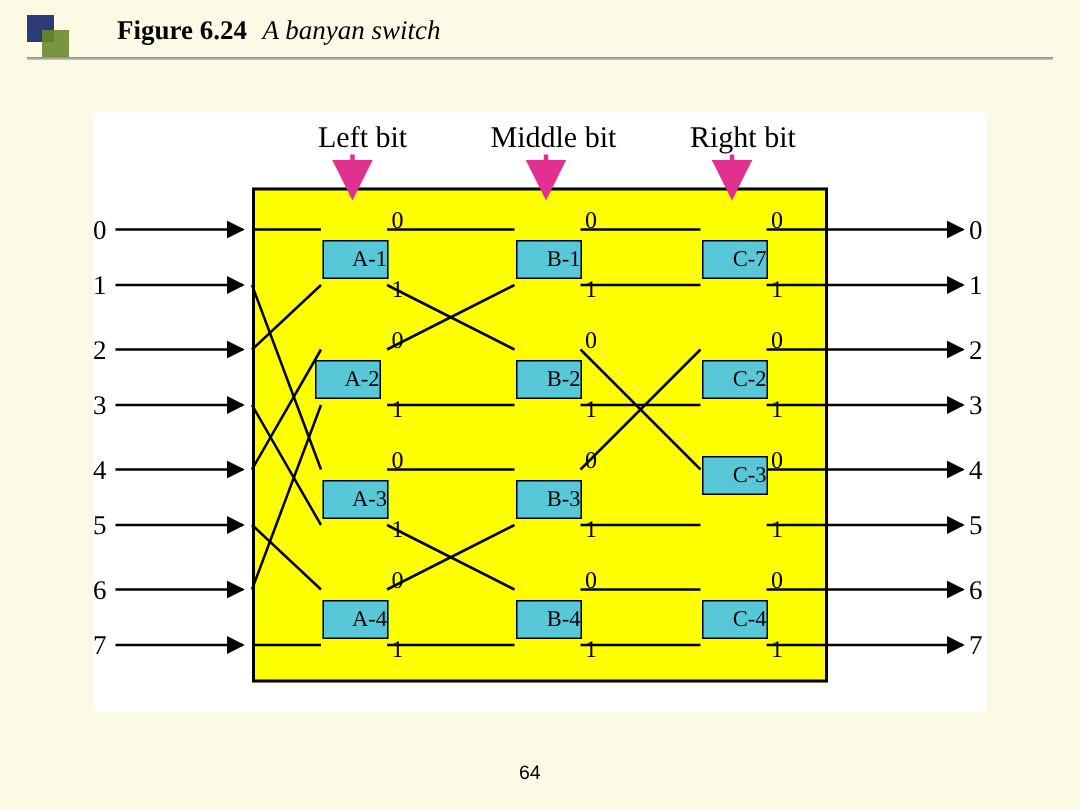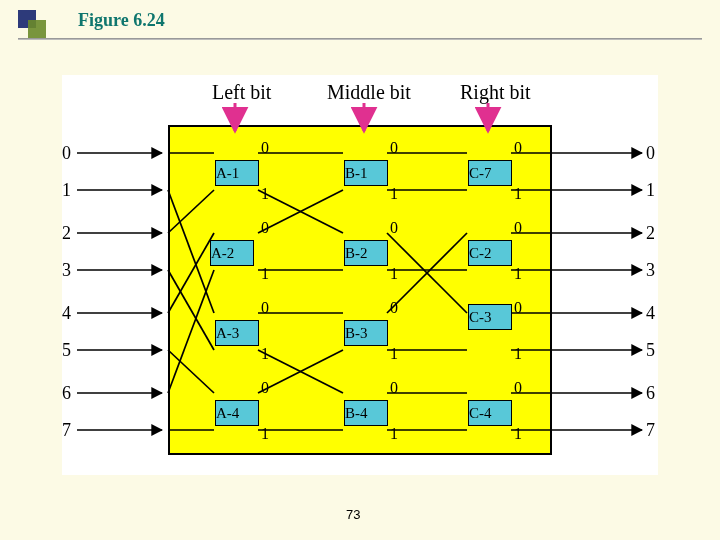--- a/index.html
+++ b/index.html
@@ -1,42 +1,43 @@
 <!DOCTYPE html>
 <html><head>
 <meta charset="utf-8">
 <style>
   html,body{margin:0;padding:0;width:720px;height:540px;background:#fcfae5;font-family:"Times New Roman",serif;overflow:hidden}
   .page{position:relative;width:720px;height:540px}
   .bullet-deco{position:absolute;left:18px;top:10px;width:30px;height:30px}
   .bullet-deco .sq{position:absolute;width:18px;height:18px}
   .bullet-deco .sq1{left:0;top:0;background:#2d3a7a}
   .bullet-deco .sq2{left:10px;top:10px;background:#6a8a2a;opacity:.9}
-  .fig-label{position:absolute;left:78px;top:10px;font-weight:bold;font-size:18px;color:#0f766e}
+  .fig-label{position:absolute;left:78px;top:10px;font-weight:bold;font-size:18px;color:#000000}
   .fig-title{position:absolute;left:175px;top:10px;font-style:italic;font-size:18px;color:#000}
   .hr{position:absolute;left:18px;top:38px;width:684px;height:2px;background:linear-gradient(#888,#ccc)}
   .footer-left{position:absolute;left:36px;bottom:18px;font-family:Arial,Helvetica,sans-serif;font-size:13px;color:#000}
   .footer-page{position:absolute;left:346px;bottom:18px;font-family:Arial,Helvetica,sans-serif;font-size:13px;color:#000}
   .diagram{position:absolute;left:62px;top:75px;width:596px;height:400px;background:#fff}
   .yellow-box{position:absolute;left:106px;top:50px;width:380px;height:326px;background:#ffff00;border:2px solid #000}
   .heading{position:absolute;top:6px;font-size:20px;color:#000;font-family:"Times New Roman",serif}
-  .node{position:absolute;width:42px;height:24px;background:#58c8d8;border:1px solid #000;font-size:15px;text-align:left;line-height:24px;font-family:"Times New Roman",serif}
+  .node{position:absolute;width:42px;height:24px;background:#58c8d8;border:1px solid #000;font-size:15px;text-align:right;line-height:24px;font-family:"Times New Roman",serif}
   .port-lbl{position:absolute;font-size:18px;color:#000;font-family:"Times New Roman",serif}
   .small-lbl{position:absolute;font-size:16px;color:#000;font-family:"Times New Roman",serif}
   svg{position:absolute;left:0;top:0}
 </style>
 </head>
 <body>
 
 <div class="page">
   <div class="bullet-deco">
     <div class="sq sq1"></div>
       <div class="sq sq2"></div>
   </div>
   <div class="fig-label">Figure 6.24</div>
+  <div class="fig-title">A banyan switch</div>
   <div class="hr"></div>
 
   <div class="diagram">
 
     <div class="heading" style="left:150px">Left bit</div>
     <div class="heading" style="left:398px">Right bit</div>
     <div class="heading" style="left:265px">Middle bit</div>
 
     <div class="yellow-box"></div>
 
@@ -166,14 +167,14 @@
     <div class="small-lbl" style="left:452px;top:64px">0</div>
     <div class="small-lbl" style="left:452px;top:110px">1</div>
     <div class="small-lbl" style="left:452px;top:144px">0</div>
     <div class="small-lbl" style="left:452px;top:190px">1</div>
     <div class="small-lbl" style="left:452px;top:224px">0</div>
     <div class="small-lbl" style="left:452px;top:270px">1</div>
     <div class="small-lbl" style="left:452px;top:304px">0</div>
     <div class="small-lbl" style="left:452px;top:350px">1</div>
   </div>
 
-  <div class="footer-page">73</div>
+  <div class="footer-page">64</div>
 </div>
 
 </body></html>

